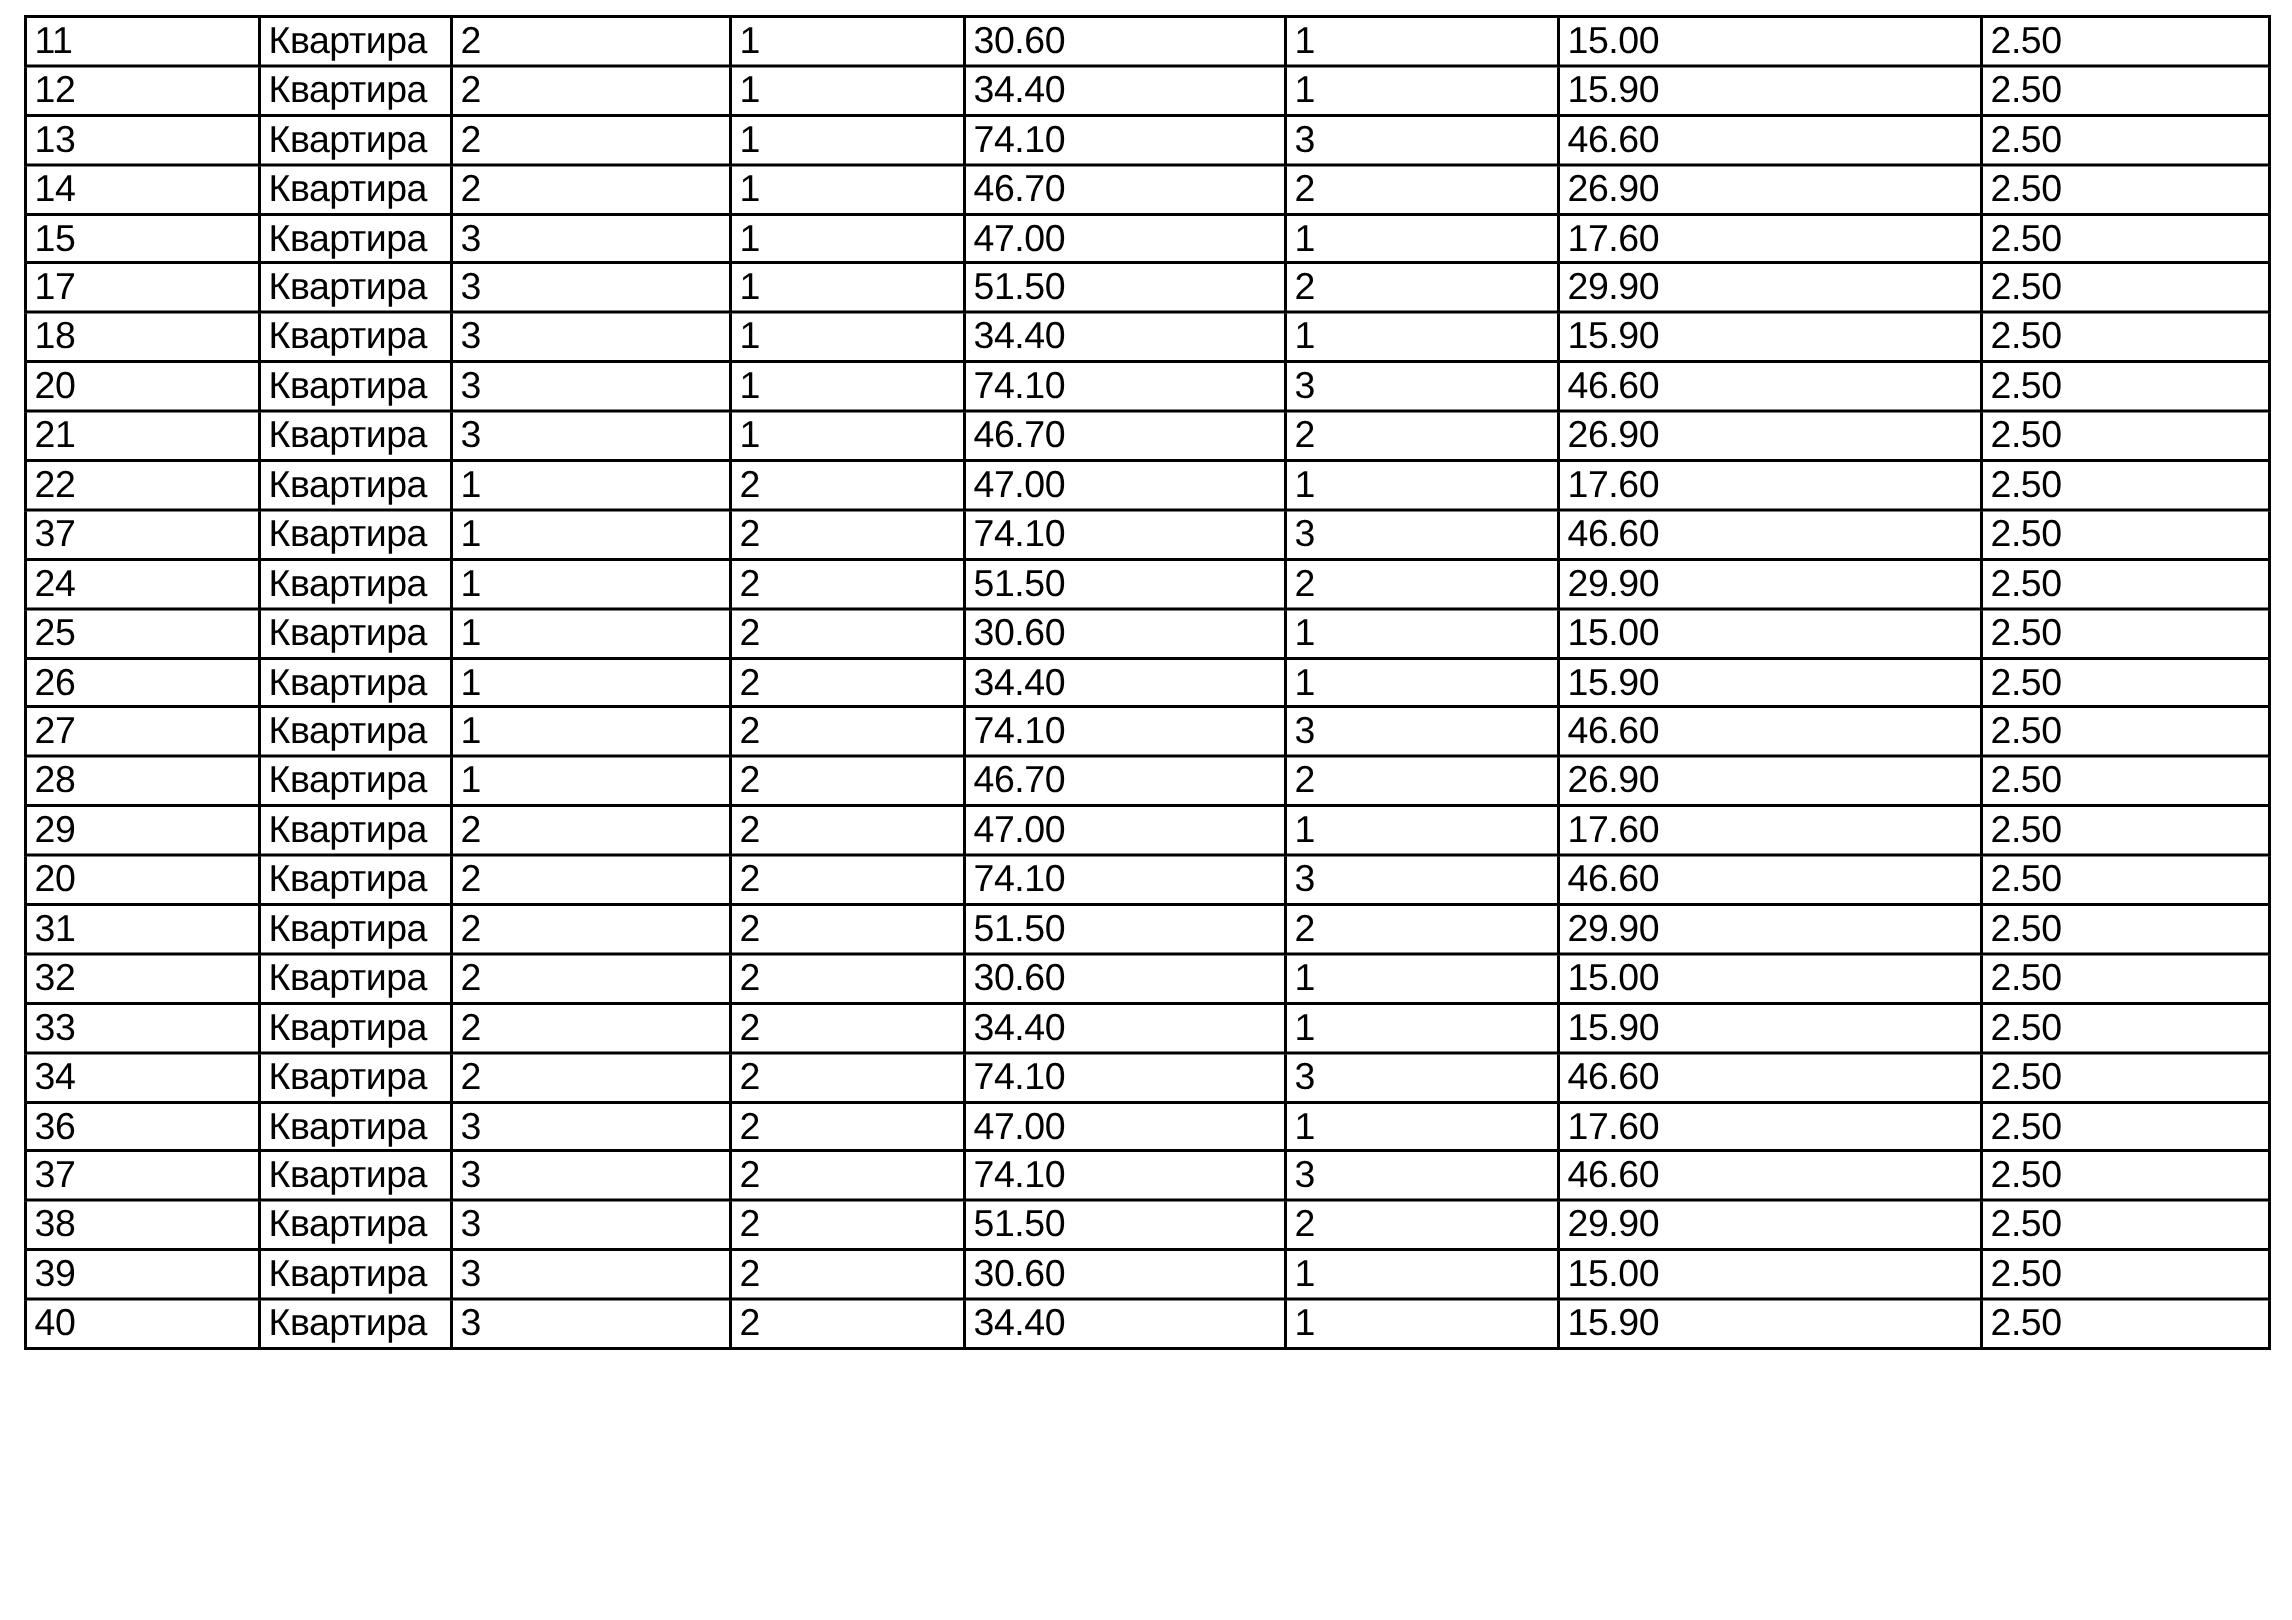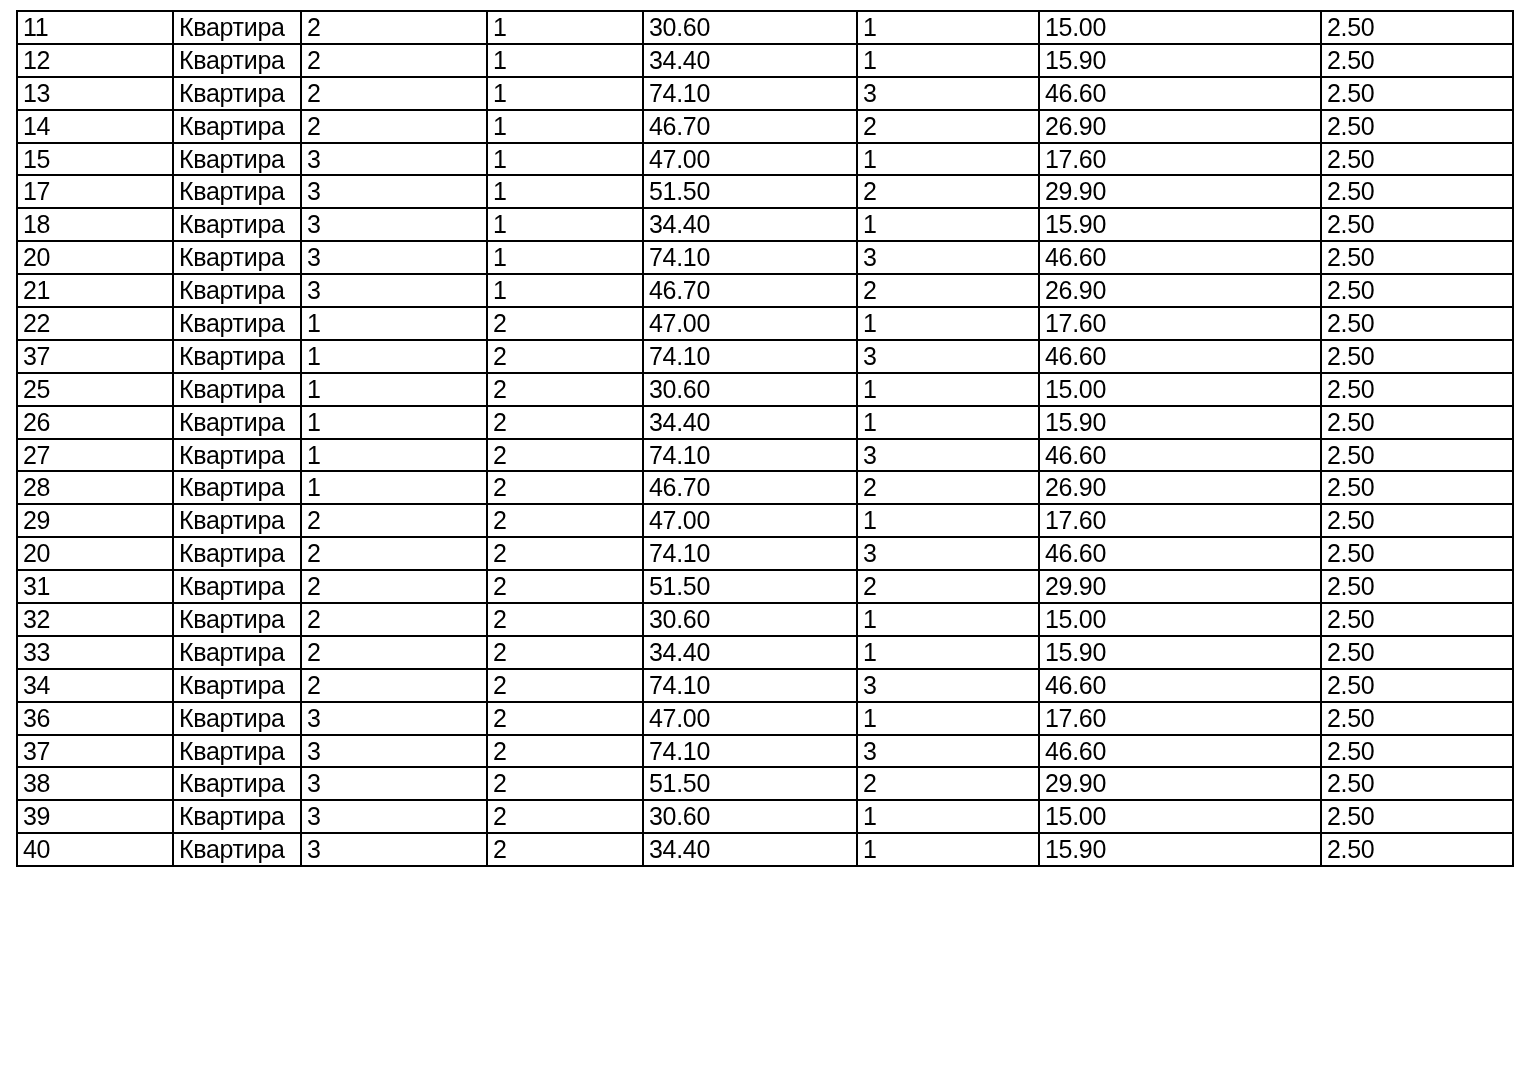--- a/index.html
+++ b/index.html
@@ -157,20 +157,30 @@
           <td>37</td>
           <td>Квартира</td>
           <td>1</td>
           <td>2</td>
           <td>74.10</td>
           <td>3</td>
           <td>46.60</td>
           <td>2.50</td>
         </tr>
         <tr>
+          <td>24</td>
+          <td>Квартира</td>
+          <td>1</td>
+          <td>2</td>
+          <td>51.50</td>
+          <td>2</td>
+          <td>29.90</td>
+          <td>2.50</td>
+        </tr>
+        <tr>
           <td>25</td>
           <td>Квартира</td>
           <td>1</td>
           <td>2</td>
           <td>30.60</td>
           <td>1</td>
           <td>15.00</td>
           <td>2.50</td>
         </tr>
         <tr>

